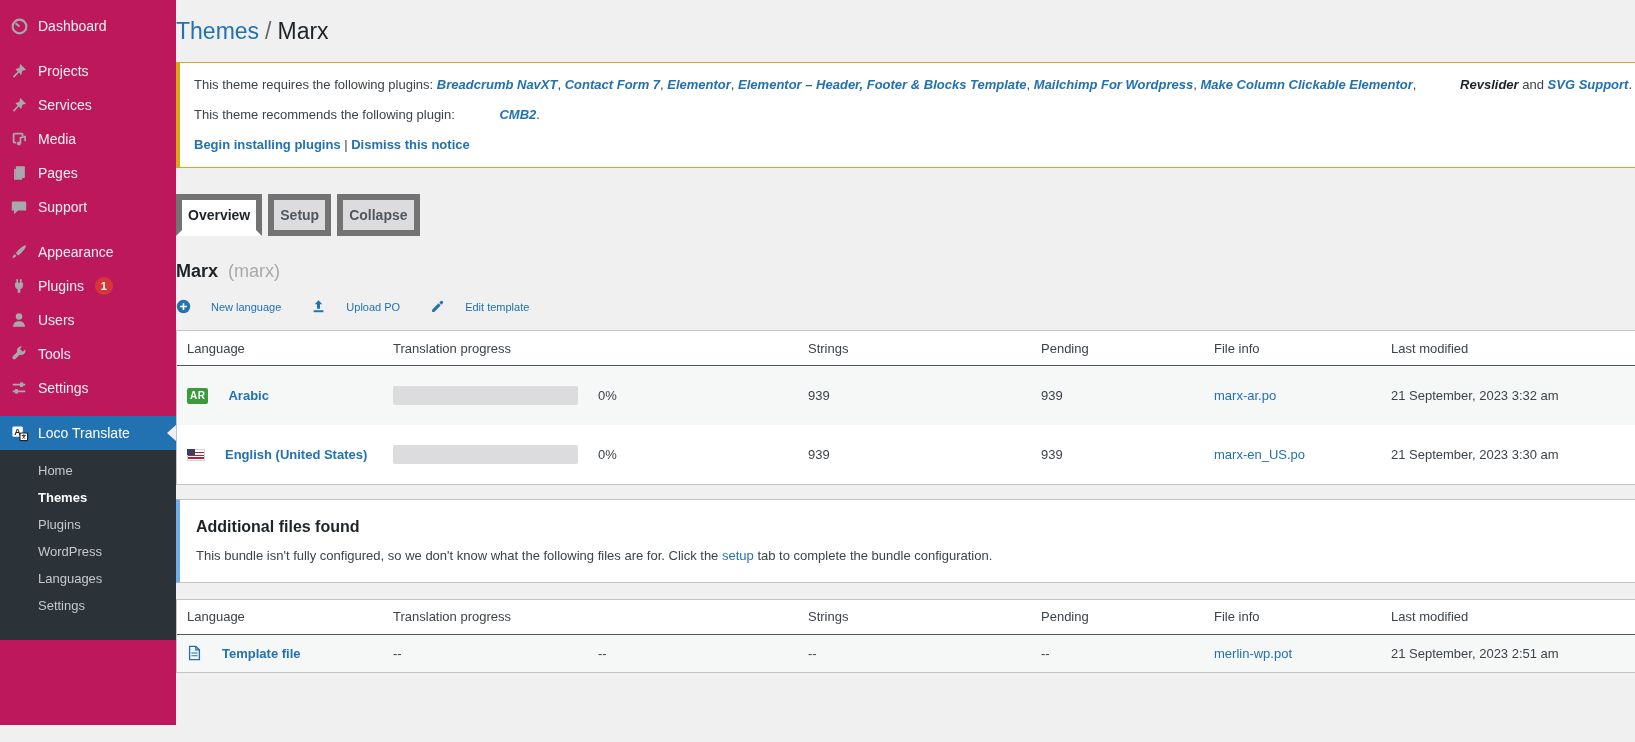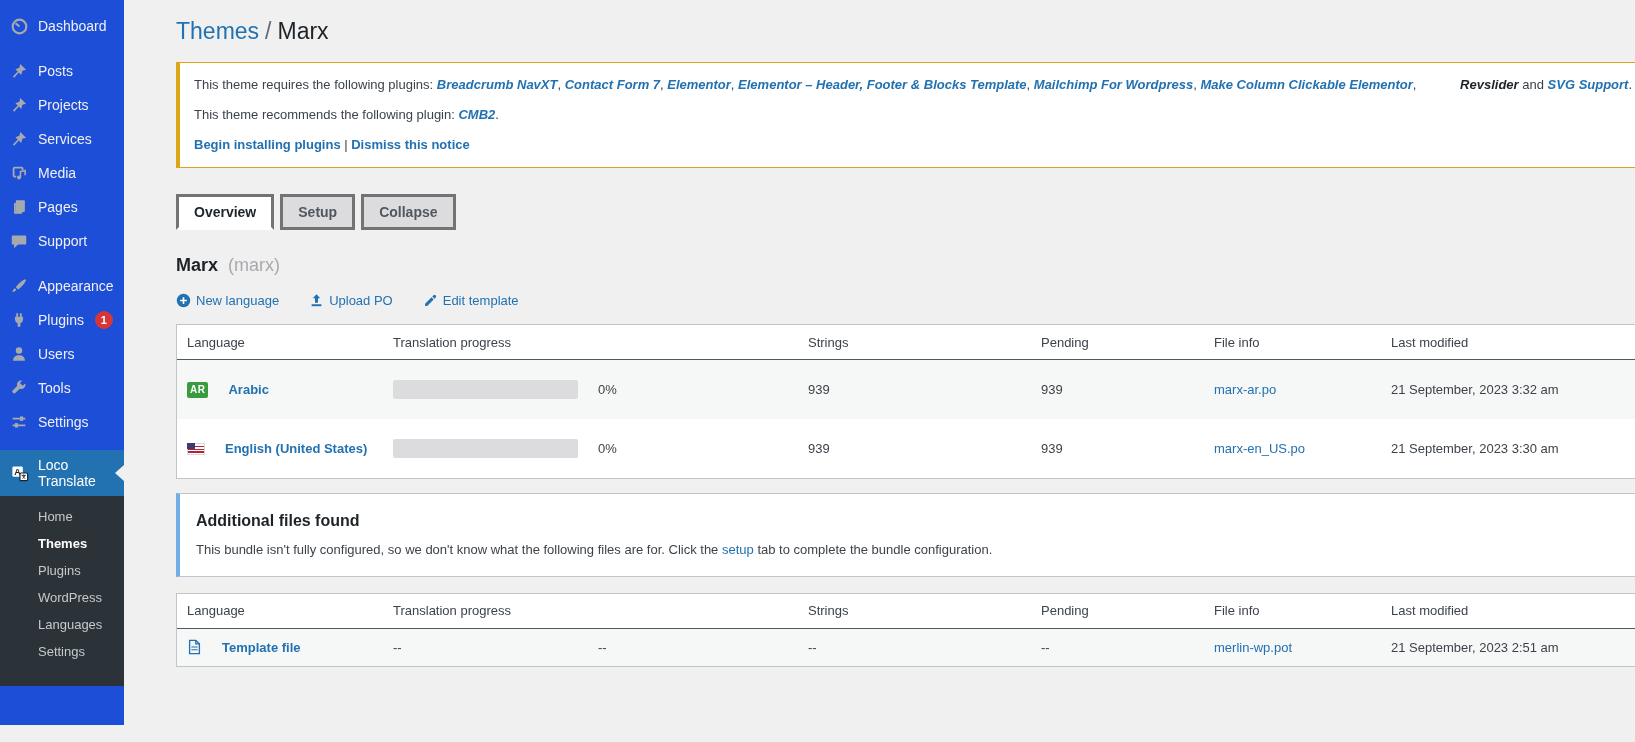--- a/index.html
+++ b/index.html
@@ -1,20 +1,20 @@
 <!DOCTYPE html>
 <html><head>
 <meta charset="utf-8">
 <style>
   * { box-sizing: border-box; }
   html, body { margin:0; padding:0; width:1635px; height:742px; overflow:hidden; }
   body { background:#f0f0f1; font-family:"Liberation Sans", sans-serif; font-size:13px; color:#3c434a; }
 
   
-  .sidebar { position:fixed; left:0; top:0; bottom:17px; width:124px; background:#1d4ed8; z-index:5; }
+  .sidebar { position:fixed; left:0; top:0; bottom:17px; width:176px; background:#be185d; z-index:5; }
   .menu-item { display:flex; align-items:center; gap:9px; padding:7px 6px 7px 9px; font-size:14px;
                color:#f0f0f1; cursor:pointer; position:relative; }
   .menu-item .mi { width:20px; height:20px; flex:0 0 20px; display:flex; align-items:center; justify-content:center; }
   .menu-item svg { display:block; }
   .menu-gap { height:11px; }
   .menu-item.active { background:#2271b1; color:#fff; }
   .menu-item.active .arrow { position:absolute; right:0; top:50%; margin-top:-8px; width:0; height:0;
       border-top:8px solid transparent; border-bottom:8px solid transparent; border-right:9px solid #f0f0f1; }
   .badge { background:#d63638; color:#fff; border-radius:50%; min-width:18px; height:18px; line-height:18px;
            text-align:center; font-size:11px; font-weight:bold; margin-left:2px; padding:0 2px; }
@@ -29,34 +29,34 @@
   .breadcrumb .bc-link { color:#2271b1; text-decoration:none; cursor:pointer; }
   .breadcrumb .bc-sep { color:#646970; padding:0 6px; }
 
   .notice { margin-top:15px; width:1530px; background:#fff; border:1px solid #dba617; border-left-width:4px;
             padding:2px 14px; }
   .notice p { margin:10px 0; line-height:1.55; }
   .seg[data-seg="plain"] { color:#3c434a; }
   .seg[data-seg="link"]  { color:#2271b1; font-style:italic; font-weight:bold; cursor:pointer; }
   .seg[data-seg="em"]    { color:#1d2327; font-style:italic; font-weight:bold;margin-left:40px; }
   .n-link { color:#2271b1; font-weight:bold; cursor:pointer; }
-  .n-link.it { font-style:italic; }
+  .n-link.it { font-style:italic;margin-left:41px; }
   .n-sep { color:#3c434a; }
 
   .tabs { margin-top:26px; display:flex; gap:6px; }
-  .tab { padding:7px 15px; font-size:14px; font-weight:bold; color:#50575e; background:#dcdcde;
-         border:3px solid #737373; cursor:pointer; }
+  .tab { padding:7px 6px; font-size:14px; font-weight:bold; color:#50575e; background:#dcdcde;
+         border:6px solid #737373; cursor:pointer; }
   .tab.active { background:#fff; border-bottom-color:#fff; color:#1d2327; }
 
   .theme-heading { margin-top:25px; font-size:18px; color:#1d2327; }
   .theme-heading .name { font-weight:bold; }
   .theme-heading .slug { color:#a7aaad; margin-left:5px; }
 
   .actions { margin-top:17px; display:flex; gap:30px; align-items:center; }
-  .action-link { color:#2271b1; cursor:pointer; display:flex; align-items:center; gap:5px; font-size:13px; }
+  .action-link { color:#2271b1; cursor:pointer; display:flex; align-items:center; gap:20px; font-size:11px; }
 
   .tablebox { margin-top:16px; width:1530px; background:#fff; border:1px solid #c3c4c7; }
   .trow { display:grid; grid-template-columns:206px 205px 210px 233px 173px 177px 1fr; align-items:center; }
   .trow > div { padding-left:10px; }
   .thead { height:35px; border-bottom:1px solid #50575e; color:#3c434a; }
   .drow { height:59px; }
   .drow.short { height:37px; }
   .drow.stripe { background:#f6f7f7; }
   .lang-cell { display:flex; align-items:center; gap:20px; }
   .lang-link { color:#2271b1; font-weight:bold; cursor:pointer; }
@@ -88,28 +88,20 @@
       </span>
     <span>Dashboard</span>
   </div>
   <div class="menu-gap"></div>
   <div class="menu-item">
     <span class="mi">
         <svg width="18" height="18" viewBox="0 0 20 20">
           <path d="M11.4 2.2 L17.8 8.6 L13.8 9.8 L12.4 14.4 L9.8 11.8 L4.6 17.4 L3.2 16 L8.6 10.6 L6 8 L10.4 6.4 Z" fill="#a7aaad"></path>
         </svg>
       </span>
-    <span>Posts</span>
-  </div>
-  <div class="menu-item">
-    <span class="mi">
-        <svg width="18" height="18" viewBox="0 0 20 20">
-          <path d="M11.4 2.2 L17.8 8.6 L13.8 9.8 L12.4 14.4 L9.8 11.8 L4.6 17.4 L3.2 16 L8.6 10.6 L6 8 L10.4 6.4 Z" fill="#a7aaad"></path>
-        </svg>
-      </span>
     <span>Projects</span>
   </div>
   <div class="menu-item">
     <span class="mi">
         <svg width="18" height="18" viewBox="0 0 20 20">
           <path d="M11.4 2.2 L17.8 8.6 L13.8 9.8 L12.4 14.4 L9.8 11.8 L4.6 17.4 L3.2 16 L8.6 10.6 L6 8 L10.4 6.4 Z" fill="#a7aaad"></path>
         </svg>
       </span>
     <span>Services</span>
   </div>

